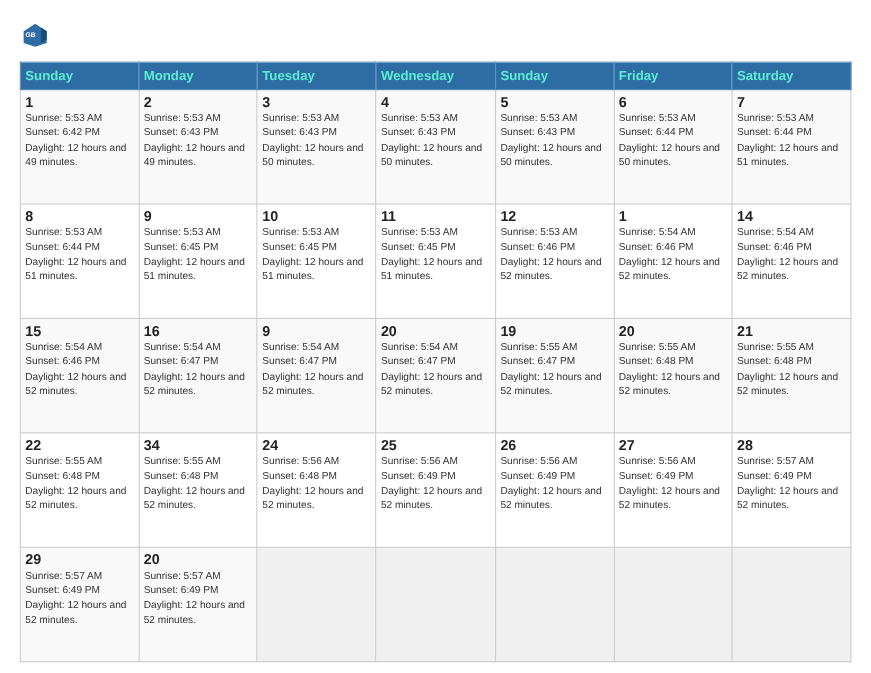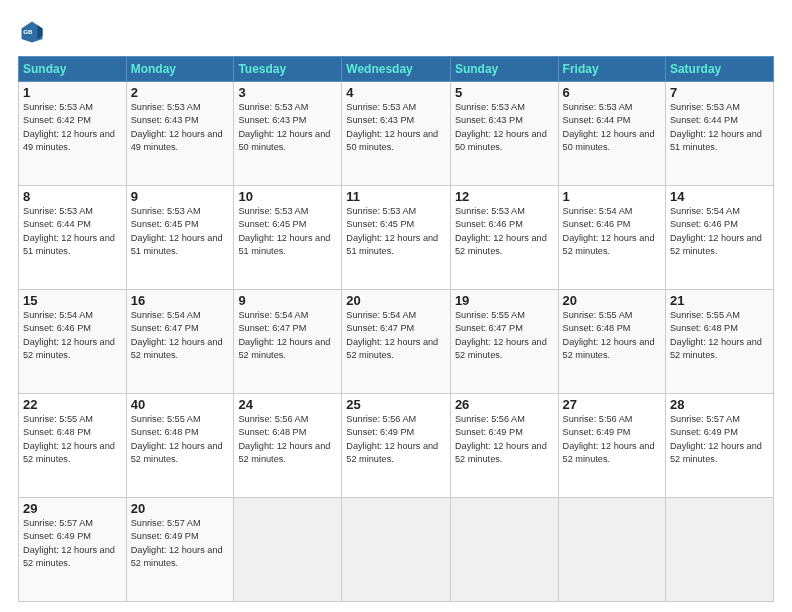--- a/index.html
+++ b/index.html
@@ -154,21 +154,21 @@
           <td><span class="day-number">15</span><span class="cell-text">Sunrise: 5:54 AM<br>Sunset: 6:46 PM<br>Daylight: 12 hours and 52 minutes.</span></td>
           <td><span class="day-number">16</span><span class="cell-text">Sunrise: 5:54 AM<br>Sunset: 6:47 PM<br>Daylight: 12 hours and 52 minutes.</span></td>
           <td><span class="day-number">9</span><span class="cell-text">Sunrise: 5:54 AM<br>Sunset: 6:47 PM<br>Daylight: 12 hours and 52 minutes.</span></td>
           <td><span class="day-number">20</span><span class="cell-text">Sunrise: 5:54 AM<br>Sunset: 6:47 PM<br>Daylight: 12 hours and 52 minutes.</span></td>
           <td><span class="day-number">19</span><span class="cell-text">Sunrise: 5:55 AM<br>Sunset: 6:47 PM<br>Daylight: 12 hours and 52 minutes.</span></td>
           <td><span class="day-number">20</span><span class="cell-text">Sunrise: 5:55 AM<br>Sunset: 6:48 PM<br>Daylight: 12 hours and 52 minutes.</span></td>
           <td><span class="day-number">21</span><span class="cell-text">Sunrise: 5:55 AM<br>Sunset: 6:48 PM<br>Daylight: 12 hours and 52 minutes.</span></td>
         </tr>
         <tr>
           <td><span class="day-number">22</span><span class="cell-text">Sunrise: 5:55 AM<br>Sunset: 6:48 PM<br>Daylight: 12 hours and 52 minutes.</span></td>
-          <td><span class="day-number">40</span><span class="cell-text">Sunrise: 5:55 AM<br>Sunset: 6:48 PM<br>Daylight: 12 hours and 52 minutes.</span></td>
+          <td><span class="day-number">34</span><span class="cell-text">Sunrise: 5:55 AM<br>Sunset: 6:48 PM<br>Daylight: 12 hours and 52 minutes.</span></td>
           <td><span class="day-number">24</span><span class="cell-text">Sunrise: 5:56 AM<br>Sunset: 6:48 PM<br>Daylight: 12 hours and 52 minutes.</span></td>
           <td><span class="day-number">25</span><span class="cell-text">Sunrise: 5:56 AM<br>Sunset: 6:49 PM<br>Daylight: 12 hours and 52 minutes.</span></td>
           <td><span class="day-number">26</span><span class="cell-text">Sunrise: 5:56 AM<br>Sunset: 6:49 PM<br>Daylight: 12 hours and 52 minutes.</span></td>
           <td><span class="day-number">27</span><span class="cell-text">Sunrise: 5:56 AM<br>Sunset: 6:49 PM<br>Daylight: 12 hours and 52 minutes.</span></td>
           <td><span class="day-number">28</span><span class="cell-text">Sunrise: 5:57 AM<br>Sunset: 6:49 PM<br>Daylight: 12 hours and 52 minutes.</span></td>
         </tr>
         <tr>
           <td><span class="day-number">29</span><span class="cell-text">Sunrise: 5:57 AM<br>Sunset: 6:49 PM<br>Daylight: 12 hours and 52 minutes.</span></td>
           <td><span class="day-number">20</span><span class="cell-text">Sunrise: 5:57 AM<br>Sunset: 6:49 PM<br>Daylight: 12 hours and 52 minutes.</span></td>
           <td class="empty"></td>

